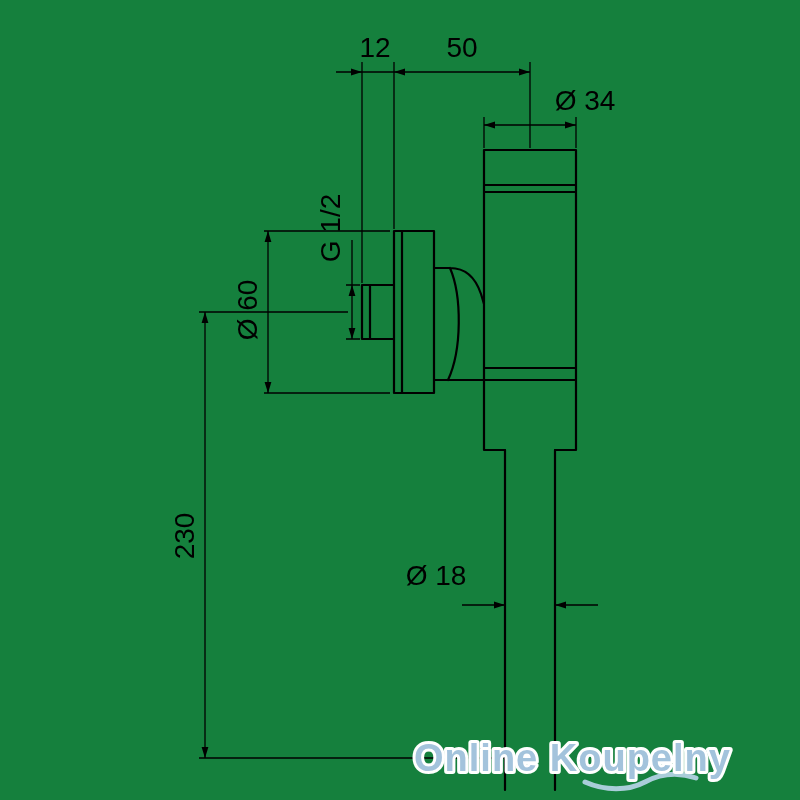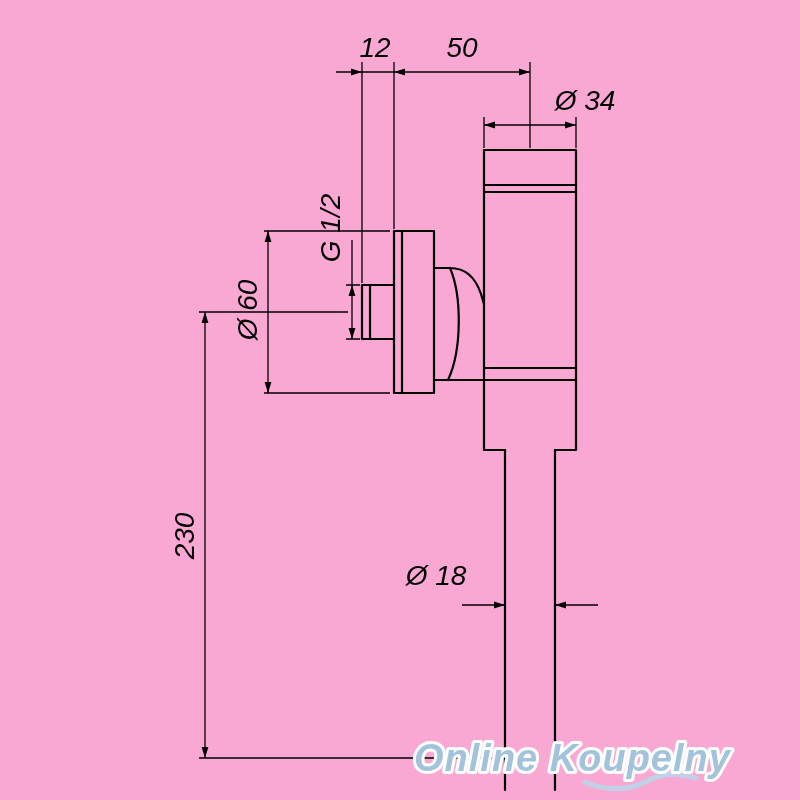--- a/index.html
+++ b/index.html
@@ -4,23 +4,22 @@
 <style>
   html, body {
     margin: 0;
     padding: 0;
     background: #ffffff;
   }
   .page {
     position: relative;
     width: 800px;
     height: 800px;
-    background: #f9a8d4;
+    background: #15803d;
     overflow: hidden;
-    font-style: italic;
   }
   svg {
     display: block;
   }
   .obj {
     stroke: #000000;
     stroke-width: 2.2;
     fill: none;
     stroke-linecap: round;
     stroke-linejoin: round;

